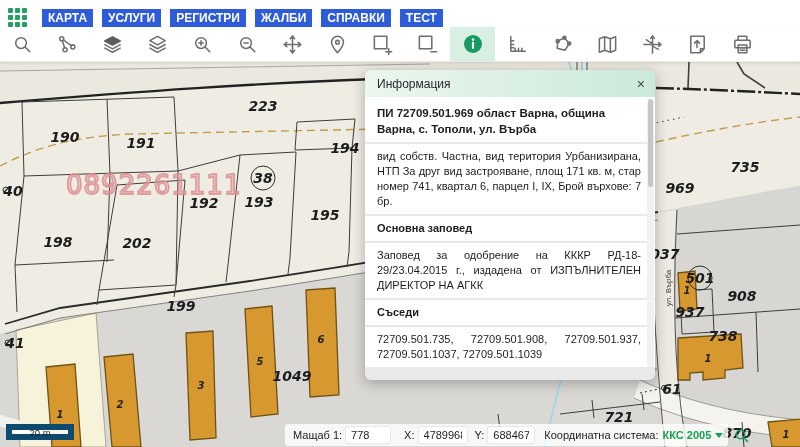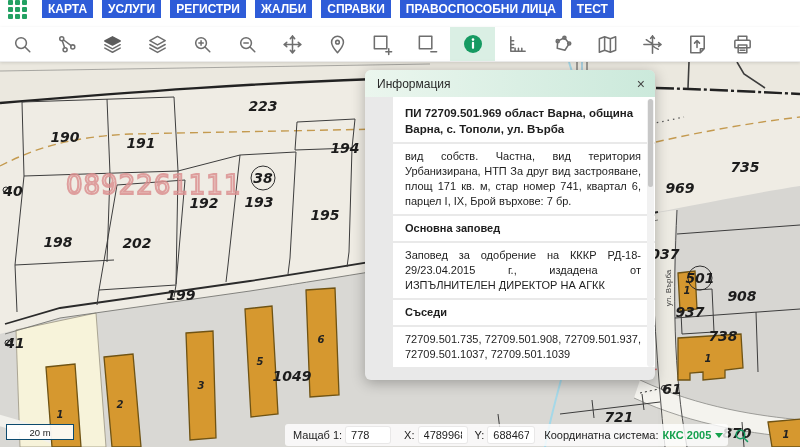--- a/index.html
+++ b/index.html
@@ -2,21 +2,21 @@
 <html><head>
 <meta charset="utf-8">
 <style>
   * { margin:0; padding:0; box-sizing:border-box; }
   html,body { width:800px; height:447px; overflow:hidden; background:#fff;
               font-family:"Liberation Sans","DejaVu Sans",sans-serif; }
   .stage { position:relative; width:800px; height:447px; overflow:hidden; }
 
   
   .menubar { position:absolute; left:0; top:0; width:800px; height:27px; background:#fff;
-             display:flex; align-items:flex-start; gap:9px; padding-left:8px; }
+             display:flex; align-items:flex-end; gap:9px; padding-left:8px; }
   .waffle { width:19px; height:19px; display:grid; grid-template-columns:repeat(3,5px);
             grid-template-rows:repeat(3,5px); gap:2px; margin-right:6px; cursor:pointer; }
   .waffle i { background:#23a163; border-radius:1px; }
   .menu-item { background:#2e5cd8; color:#fff; font-weight:bold; font-size:12px;
                padding:2px 6px; letter-spacing:0; cursor:pointer; white-space:nowrap; }
 
   
   .toolbar { position:absolute; left:0; top:27px; width:800px; height:35px; background:#fff;
              display:flex; align-items:center; border-bottom:1px solid #ececec;
              box-shadow:0 1px 3px rgba(0,0,0,.12); z-index:5; }
@@ -38,34 +38,34 @@
   .street-label { position:absolute; left:668px; top:226px; font-size:8px; color:#3b3b3b;
                   transform:translate(-50%,-50%) rotate(-90deg); white-space:nowrap; }
 
   
   .popup { position:absolute; left:365px; top:70px; width:290px; height:310px; background:#e9e9e9;
            border-radius:6px; overflow:hidden; box-shadow:0 3px 14px rgba(0,0,0,.28); z-index:10; }
   .popup-header { height:27px; background:linear-gradient(90deg,#ebf6ee,#cbe9db);
                   display:flex; align-items:center; justify-content:space-between;
                   padding:0 10px 0 12px; font-size:12px; color:#2a2a2a; }
   .popup-close { font-size:14px; color:#444; cursor:pointer; line-height:1; }
-  .pbody { display:flex; flex-direction:column; gap:2px; padding-bottom:2px; position:relative;margin-left:28px; }
+  .pbody { display:flex; flex-direction:column; gap:2px; padding-bottom:2px; position:relative; }
   .prow { background:#fff; padding:5px 14px 5px 12px; font-size:11px; line-height:15px; color:#1d1d1d; }
   .prow.title { font-weight:bold; font-size:11.5px; line-height:16px; padding-top:8px; }
   .prow.link { color:#2f9e68; cursor:pointer; }
   .prow.heading { font-weight:bold; }
   .prow.text { text-align:justify; }
   .pscroll { position:absolute; right:1px; top:2px; bottom:2px; width:7px; background:#f1f1f1;
              border-radius:4px; }
   .pscroll .thumb { position:absolute; top:0; left:1px; width:5px; height:88px; background:#c7c7c7;
                     border-radius:3px; }
 
   
   .scalebar { position:absolute; left:6px; top:424px; width:68px; height:16px;
-              background:rgba(255,255,255,.92); border:1px solid #0c4a6e; font-size:9.5px;
+              background:rgba(255,255,255,.92); border:6px solid #0c4a6e; font-size:9.5px;
               color:#222; display:flex; align-items:center; justify-content:center; z-index:6; }
 
   
   .statusbar { position:absolute; left:285px; top:424px; width:443px; height:22px;
                background:rgba(255,255,255,.8); border-radius:3px; display:flex;
                align-items:center; font-size:11px; color:#222; padding:0 8px; z-index:6; }
   .statusbar .lbl { white-space:nowrap; margin-right:4px; }
   .statusbar input { height:16px; border:none; border-radius:2px; background:#fff;
                      font-size:11px; color:#222; padding:0 5px;
                      font-family:"Liberation Sans",sans-serif; box-shadow:0 0 0 1px rgba(0,0,0,.06); }
@@ -92,21 +92,20 @@
         <i></i>
         <i></i>
         <i></i>
         <i></i>
     </div>
     <div class="menu-item">КАРТА</div>
     <div class="menu-item">УСЛУГИ</div>
     <div class="menu-item">РЕГИСТРИ</div>
     <div class="menu-item">ЖАЛБИ</div>
     <div class="menu-item">СПРАВКИ</div>
-    <div class="menu-item">ПРАВОСПОСОБНИ ЛИЦА</div>
     <div class="menu-item">ТЕСТ</div>
   </div>
 
   <div class="toolbar">
     <div class="tbtn">
       <svg width="23" height="23" viewBox="0 0 24 24">
           <circle cx="10.5" cy="10.5" r="5.6"></circle>
           <path d="M14.9 14.9 L19.6 19.6"></path>
         </svg>
     </div>
@@ -284,21 +283,21 @@
         <span class="map-label" style="left: 263px; top: 44px;">223</span>
         <span class="map-label" style="left: 65px; top: 75px;">190</span>
         <span class="map-label" style="left: 141px; top: 81px;">191</span>
         <span class="map-label" style="left: 345px; top: 86px;">194</span>
         <span class="map-label" style="left: 263px; top: 116px;">38</span>
         <span class="map-label" style="left: 204px; top: 141px;">192</span>
         <span class="map-label" style="left: 259px; top: 140px;">193</span>
         <span class="map-label" style="left: 325px; top: 153px;">195</span>
         <span class="map-label" style="left: 58px; top: 180px;">198</span>
         <span class="map-label" style="left: 137px; top: 181px;">202</span>
-        <span class="map-label" style="left: 181px; top: 233px; font-style: italic;">199</span>
+        <span class="map-label" style="left: 181px; top: 244px; font-style: italic;">199</span>
         <span class="map-label" style="left: 292px; top: 314px;">1049</span>
         <span class="map-label" style="left: 745px; top: 105px; text-align: right;">735</span>
         <span class="map-label" style="left: 680px; top: 126px;">969</span>
         <span class="map-label" style="left: 742px; top: 190px; margin-top: 44px;">908</span>
         <span class="map-label" style="left: 660px; top: 192px;">1037</span>
         <span class="map-label" style="left: 690px; top: 250px;">937</span>
         <span class="map-label" style="left: 723px; top: 274px;">738</span>
         <span class="map-label" style="left: 619px; top: 355px;">721</span>
         <span class="map-label" style="left: 737px; top: 371px;">870</span>
         <span class="map-label" style="left: 700px; top: 216px;">501</span>

